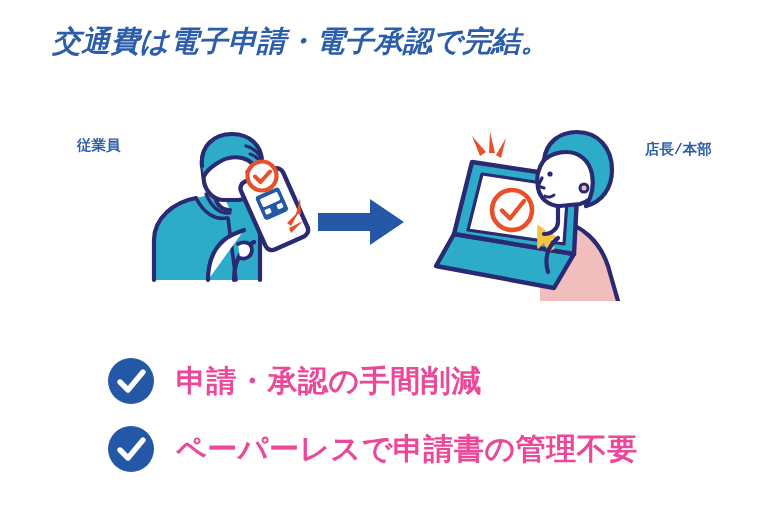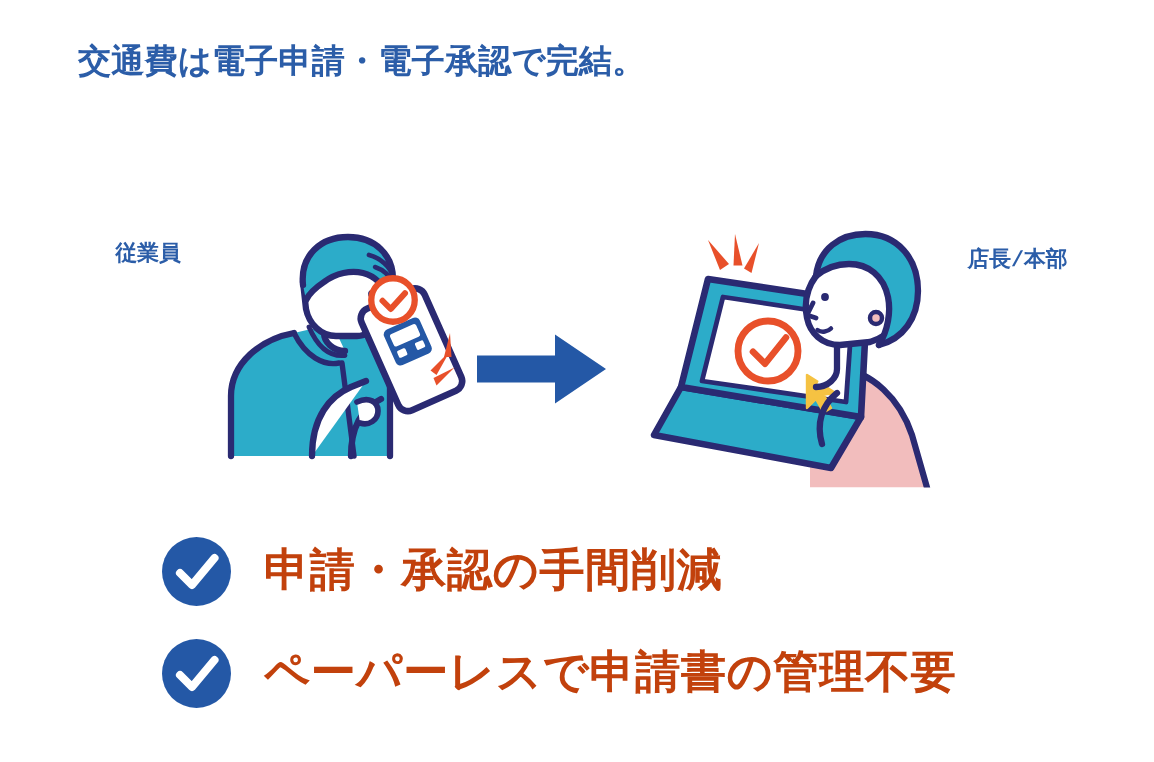--- a/index.html
+++ b/index.html
@@ -20,31 +20,32 @@
   
   .heading {
     position: absolute;
     left: 52px;
     top: 24px;
     width: 700px;
   }
   .heading-line {
     color: #2B5DA8;
     font-weight: bold;
-    font-size: 22px;
+    font-size: 29px;
     line-height: 34px;
     letter-spacing: 0.2px;
     white-space: nowrap;
+    font-style: italic;
   }
 
   
   .illus-band {
     position: absolute;
     left: 0;
-    top: 142px;
+    top: 118px;
     width: 765px;
     height: 190px;
   }
   .role-label {
     position: absolute;
     color: #2B5DA8;
     font-weight: bold;
     font-size: 14.5px;
     line-height: 18px;
     white-space: nowrap;
@@ -74,21 +75,21 @@
     margin-top: 10px;
     justify-content: flex-end;
   }
   .bullet-badge {
     flex: 0 0 auto;
     width: 46px;
     height: 46px;
     margin-right: 22px;
   }
   .bullet-text {
-    color: #c2410c;
+    color: #ec4899;
     font-weight: bold;
     font-size: 30px;
     line-height: 36px;
     letter-spacing: 0.5px;
     white-space: nowrap;
   }
 </style>
 </head>
 <body>
 

